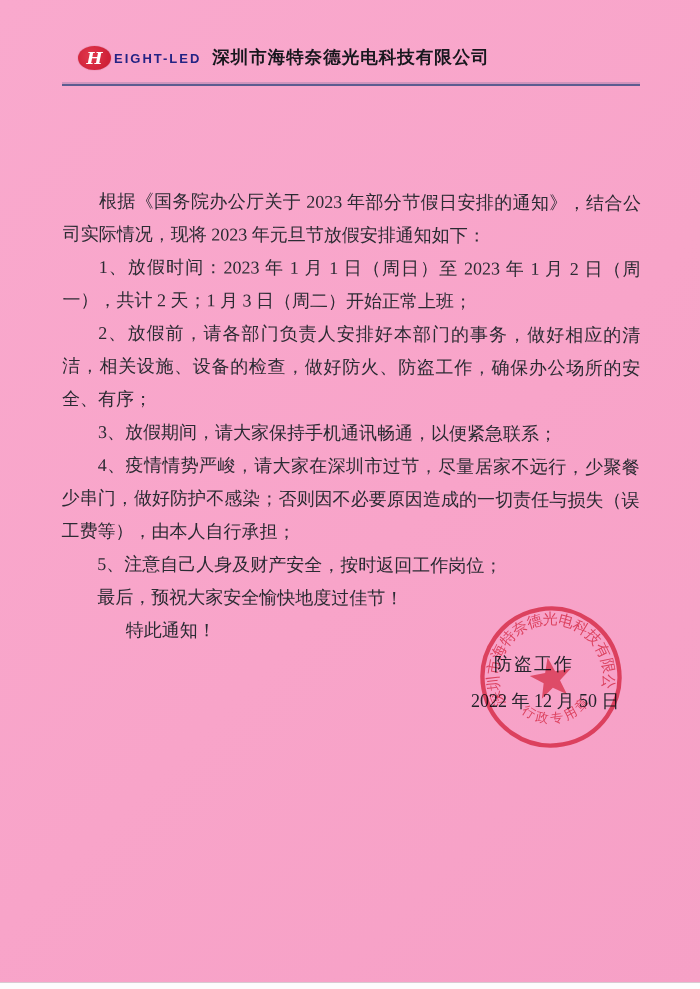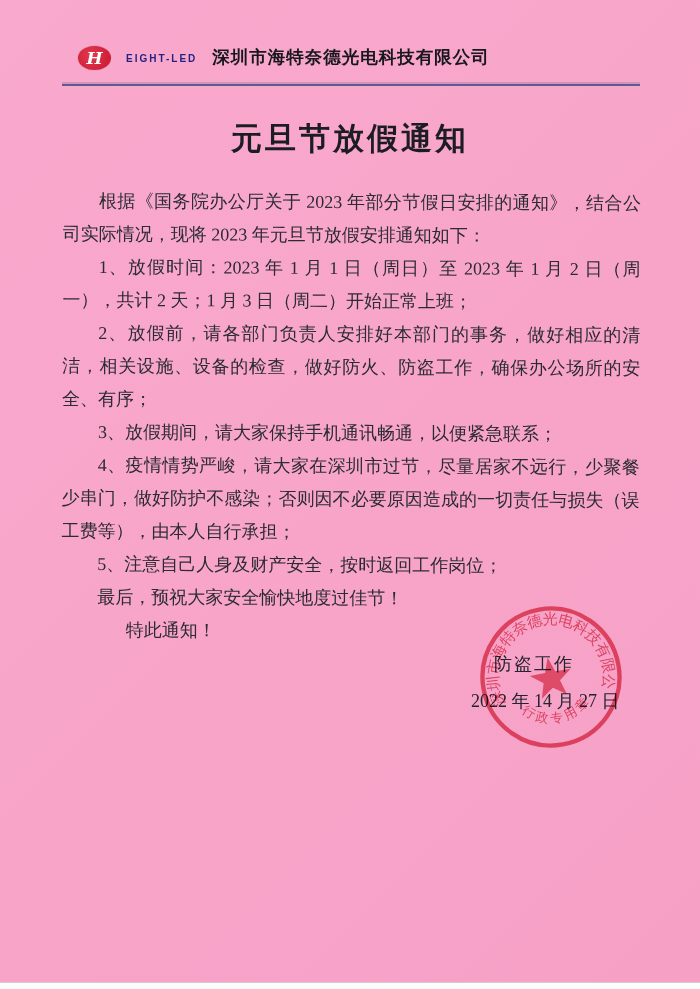--- a/index.html
+++ b/index.html
@@ -15,22 +15,22 @@
   .header{position:absolute;top:44px;left:62px;right:60px;height:30px;}
   .logo{position:absolute;left:16px;top:2px;display:flex;align-items:center;}
   .logo-oval{
     width:33px;height:24px;border-radius:50%;
     background:radial-gradient(circle at 40% 40%,#e23a4e 0%,#cf2038 70%);
     color:#fff;display:flex;align-items:center;justify-content:center;
     font-family:"DejaVu Serif",serif;font-style:italic;font-weight:bold;font-size:17px;
     box-shadow:0 0 1px rgba(120,0,30,.6);
   }
   .logo-brand{
-    margin-left:15px;font-family:"Liberation Sans","DejaVu Sans",sans-serif;
-    font-weight:bold;font-size:10px;letter-spacing:2px;color:#232384;
+    margin-left:3px;font-family:"Liberation Sans","DejaVu Sans",sans-serif;
+    font-weight:bold;font-size:13px;letter-spacing:2px;color:#232384;
   }
   .company-name{
     position:absolute;left:0;right:0;top:1px;text-align:center;
     font-family:"Liberation Sans","DejaVu Sans",sans-serif;
     font-weight:bold;font-size:17.5px;color:#17171d;letter-spacing:1px;
   }
   .header-divider{
     position:absolute;top:84px;left:62px;width:578px;height:2px;
     background:#5c5c90;box-shadow:0 -2px 0 rgba(92,92,144,.25);
   }
@@ -68,35 +68,34 @@
 
   <div class="header">
     <div class="logo">
       <div class="logo-oval">H</div>
       <div class="logo-brand">EIGHT-LED</div>
     </div>
     <div class="company-name">深圳市海特奈德光电科技有限公司</div>
   </div>
   <div class="header-divider"></div>
 
-  <div class="doc-title">元旦节放假通知</div>
 
   <div class="body-text">
     <p>根据《国务院办公厅关于 2023 年部分节假日安排的通知》，结合公司实际情况，现将 2023 年元旦节放假安排通知如下：</p>
     <p>1、放假时间：2023 年 1 月 1 日（周日）至 2023 年 1 月 2 日（周一），共计 2 天；1 月 3 日（周二）开始正常上班；</p>
     <p>2、放假前，请各部门负责人安排好本部门的事务，做好相应的清洁，相关设施、设备的检查，做好防火、防盗工作，确保办公场所的安全、有序；</p>
     <p>3、放假期间，请大家保持手机通讯畅通，以便紧急联系；</p>
     <p>4、疫情情势严峻，请大家在深圳市过节，尽量居家不远行，少聚餐少串门，做好防护不感染；否则因不必要原因造成的一切责任与损失（误工费等），由本人自行承担；</p>
     <p>5、注意自己人身及财产安全，按时返回工作岗位；</p>
     <p>最后，预祝大家安全愉快地度过佳节！</p>
     <p class="closing">特此通知！</p>
   </div>
 
   <div class="sig-dept">防盗工作</div>
-  <div class="sig-date">2022 年 14 月 27 日</div>
+  <div class="sig-date">2022 年 12 月 50 日</div>
 
   <svg class="stamp" viewBox="0 0 160 160" xmlns="http://www.w3.org/2000/svg">
     <g transform="rotate(-10 80 80)" fill="#dd4158" stroke="none" opacity="0.92">
       <circle cx="80" cy="80" r="66" fill="none" stroke="#dd4158" stroke-width="4.2"></circle>
       <path id="seal-arc-top" d="M 32.1 97.4 A 51 51 0 1 1 127.9 97.4" fill="none"></path>
       <text font-size="14.5" font-family="Liberation Serif, DejaVu Serif, serif" fill="#dd4158">
         <textPath href="#seal-arc-top" startOffset="0" textLength="212" lengthAdjust="spacing">深圳市海特奈德光电科技有限公司</textPath>
       </text>
       <polygon points="80,61 84.9,75.2 100,75.5 88,84.6 92.3,99 80,90.4 67.7,99 72,84.6 60,75.5 75.1,75.2" fill="#dd4158" opacity="0.9"></polygon>
       <path id="seal-arc-bottom" d="M 44.9 106.5 A 44 44 0 0 0 115.1 106.5" fill="none"></path>

